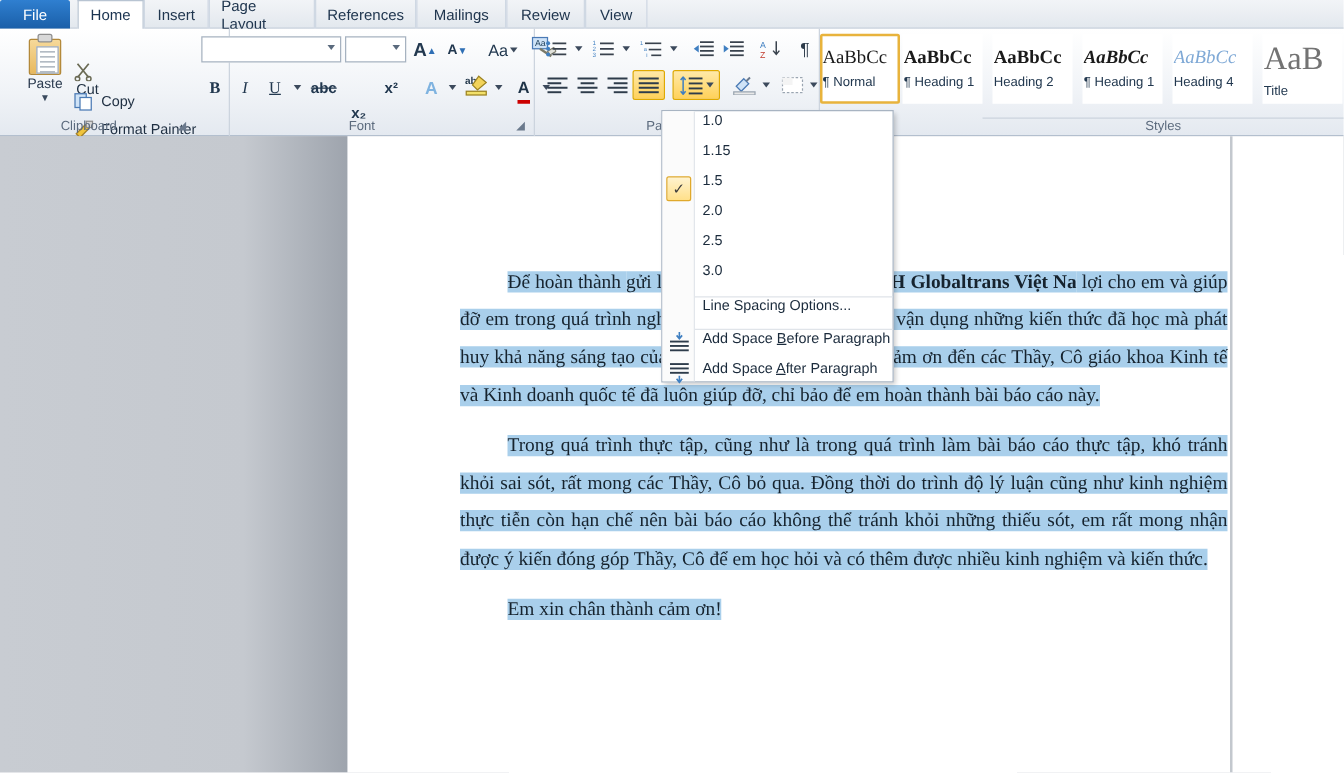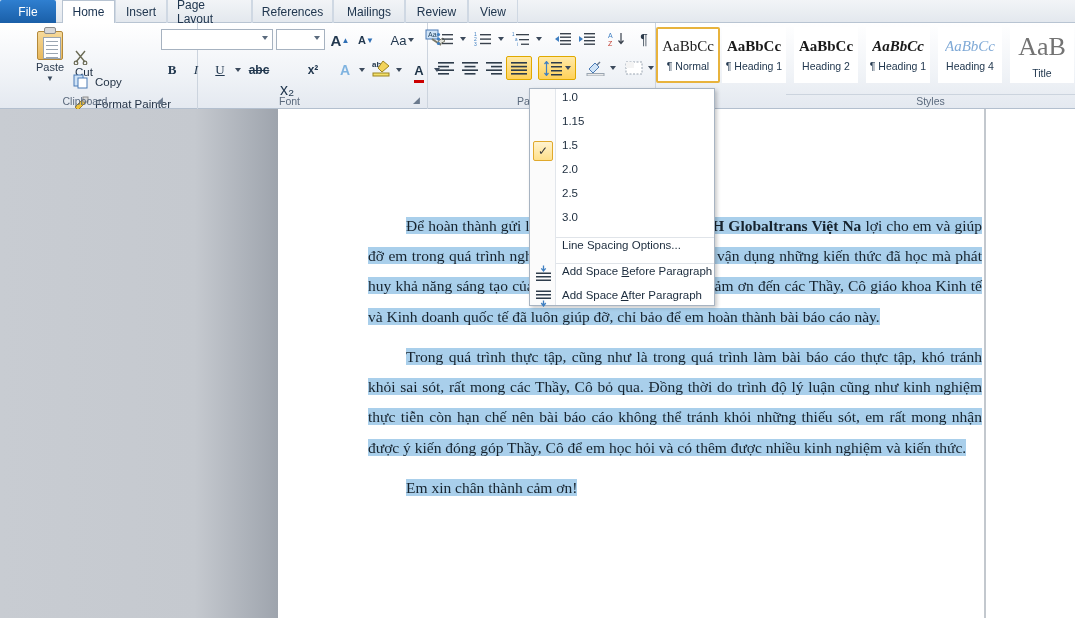--- a/index.html
+++ b/index.html
@@ -57,21 +57,21 @@
   .grouplabel {
     position: absolute; bottom: 2px; left: 0; width: 100%;
     text-align: center; font-size: 10.5px; color: #5b6a7d;
   }
   .dlglauncher {
     position: absolute; bottom: 3px; width: 11px; height: 11px;
     font-size: 9px; color: #6b7a8d; line-height: 11px; text-align: center;
   }
 
   
-  #g-clipboard { left: 18px; width: 180px; }
+  #g-clipboard { left: 4px; width: 180px; }
   .paste-btn {
     position: absolute; left: 8px; top: 4px; width: 48px; height: 64px;
     display: flex; flex-direction: column; align-items: center;
     font-size: 11px; color: #2b3b4f; cursor: default;
   }
   .clip-icon { width: 30px; height: 34px; position: relative; }
   .clip-body {
     position: absolute; left: 2px; top: 4px; width: 26px; height: 29px;
     background: linear-gradient(#f6d99a, #e8b85c);
     border: 1px solid #b3893a; border-radius: 2px;
@@ -116,21 +116,21 @@
     border-top: 4px solid #3c4a5c; margin-left: 2px;
   }
 
   
   #g-para { left: 428px; width: 228px; }
 
   
   #g-styles { left: 656px; width: 419px; border-right: none; }
   .stylecard {
     position: absolute; top: 4px; width: 64px; height: 56px;
-    display: flex; flex-direction: column; align-items: center; justify-content: center;
+    display: flex; flex-direction: column; align-items: flex-start; justify-content: center;
     cursor: default; background: #fff; border: 1px solid transparent;
   }
   .stylecard.sel { border: 2px solid #e8b33c; border-radius: 2px; background:#fff; }
   .sprev { font-size: 15px; color: #1a1a1a; white-space: nowrap; overflow: hidden; }
   .sname { font-size: 10.5px; color: #22384f; margin-top: 5px; white-space: nowrap; }
   .styleslabelbar {
     position: absolute; left: 130px; bottom: 0px; width: 289px; height: 15px;
     border-top: 1px solid #ccd4de;
   }
 
@@ -328,21 +328,21 @@
       <div class="tbtn" style="left:57px;top:36px;width:22px;">
         <span style="text-decoration:underline;font-size:13px;font-family:'Liberation Serif',serif;">U</span>
       </div>
       <div class="tbtn" style="left:79px;top:36px;width:12px;">
         <span class="sarw"></span>
       </div>
       <div class="tbtn" style="left:94px;top:36px;width:26px;">
         <span style="text-decoration:line-through;font-size:12px;font-weight:bold;">abc</span>
       </div>
       <div class="tbtn" style="left:123px;top:36px;width:24px;">
-        <span style="font-size:16px;font-weight:normal;margin-top:40px;">x₂</span>
+        <span style="font-size:12px;font-weight:bold;margin-top:40px;">x₂</span>
       </div>
       <div class="tbtn" style="left:149px;top:36px;width:24px;">
         <span style="font-size:12px;font-weight:bold;">x²</span>
       </div>
 
       <div class="tbtn" style="left:182px;top:36px;width:22px;">
         <span style="font-size:14px;color:#7fb3e0;font-weight:bold;">A</span>
       </div>
       <div class="tbtn" style="left:203px;top:36px;width:12px;">
         <span class="sarw"></span>

